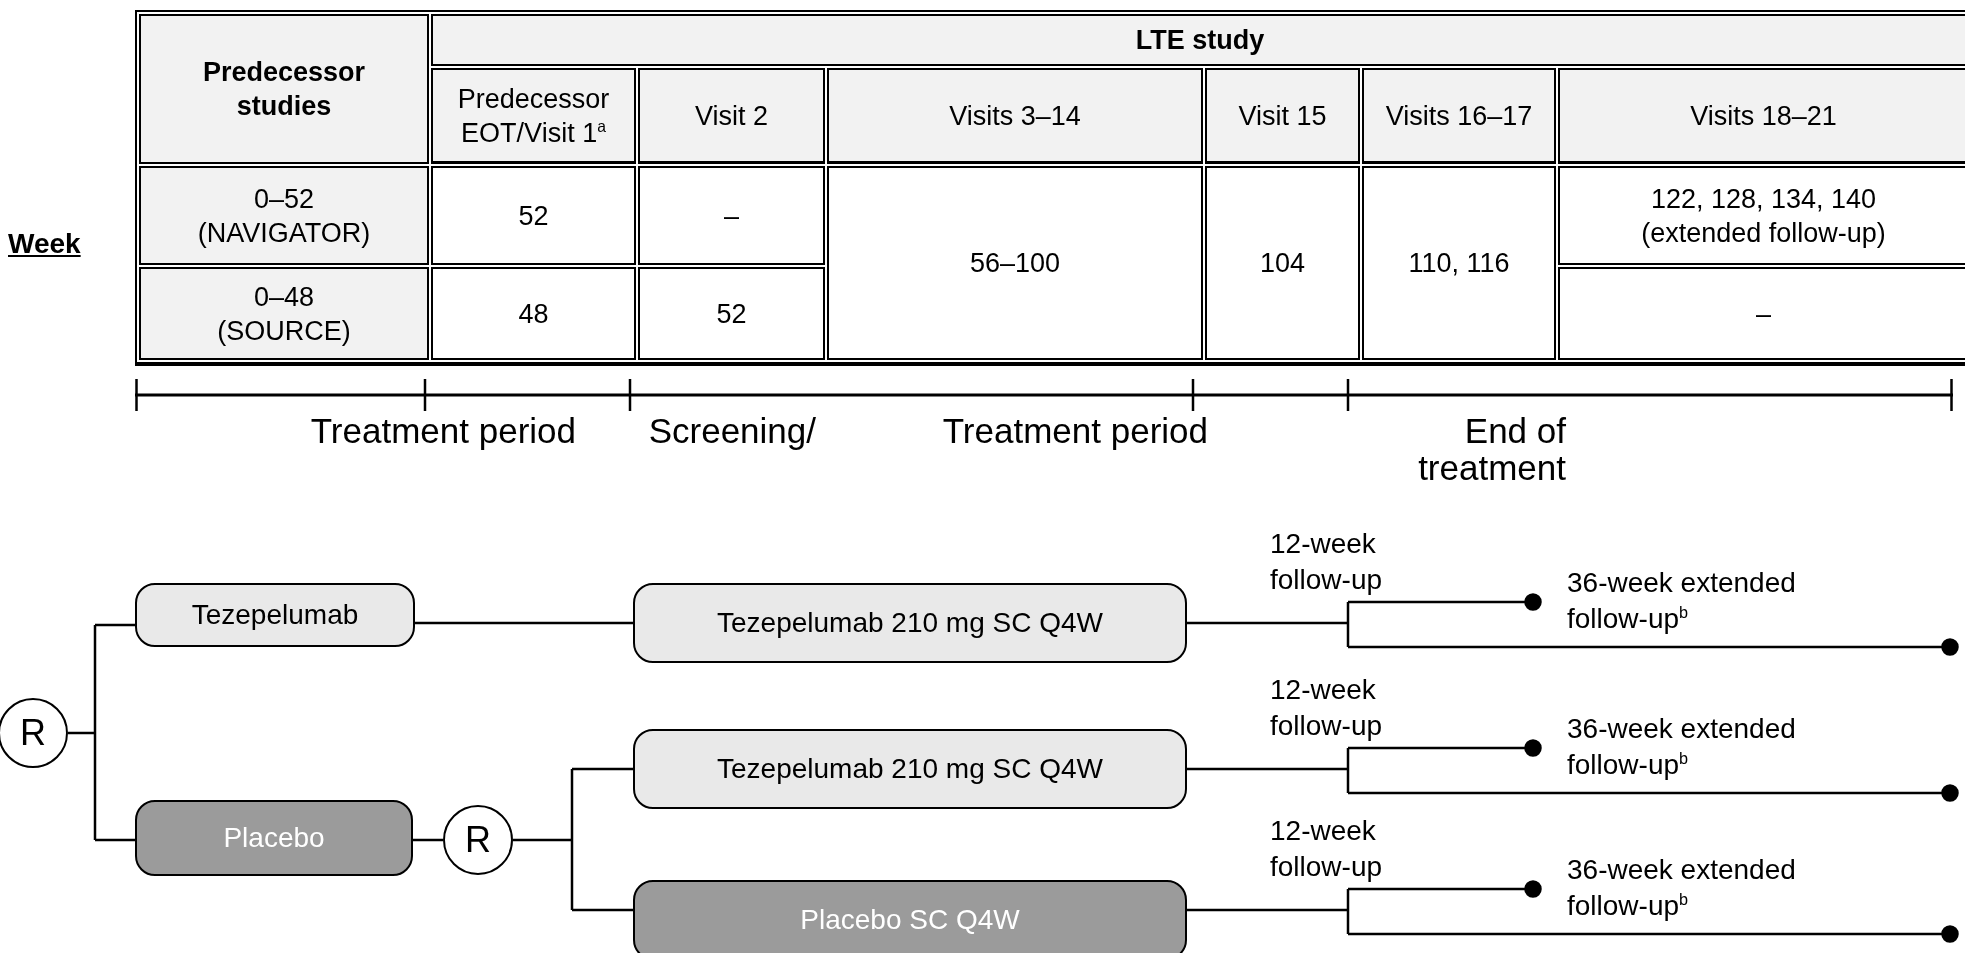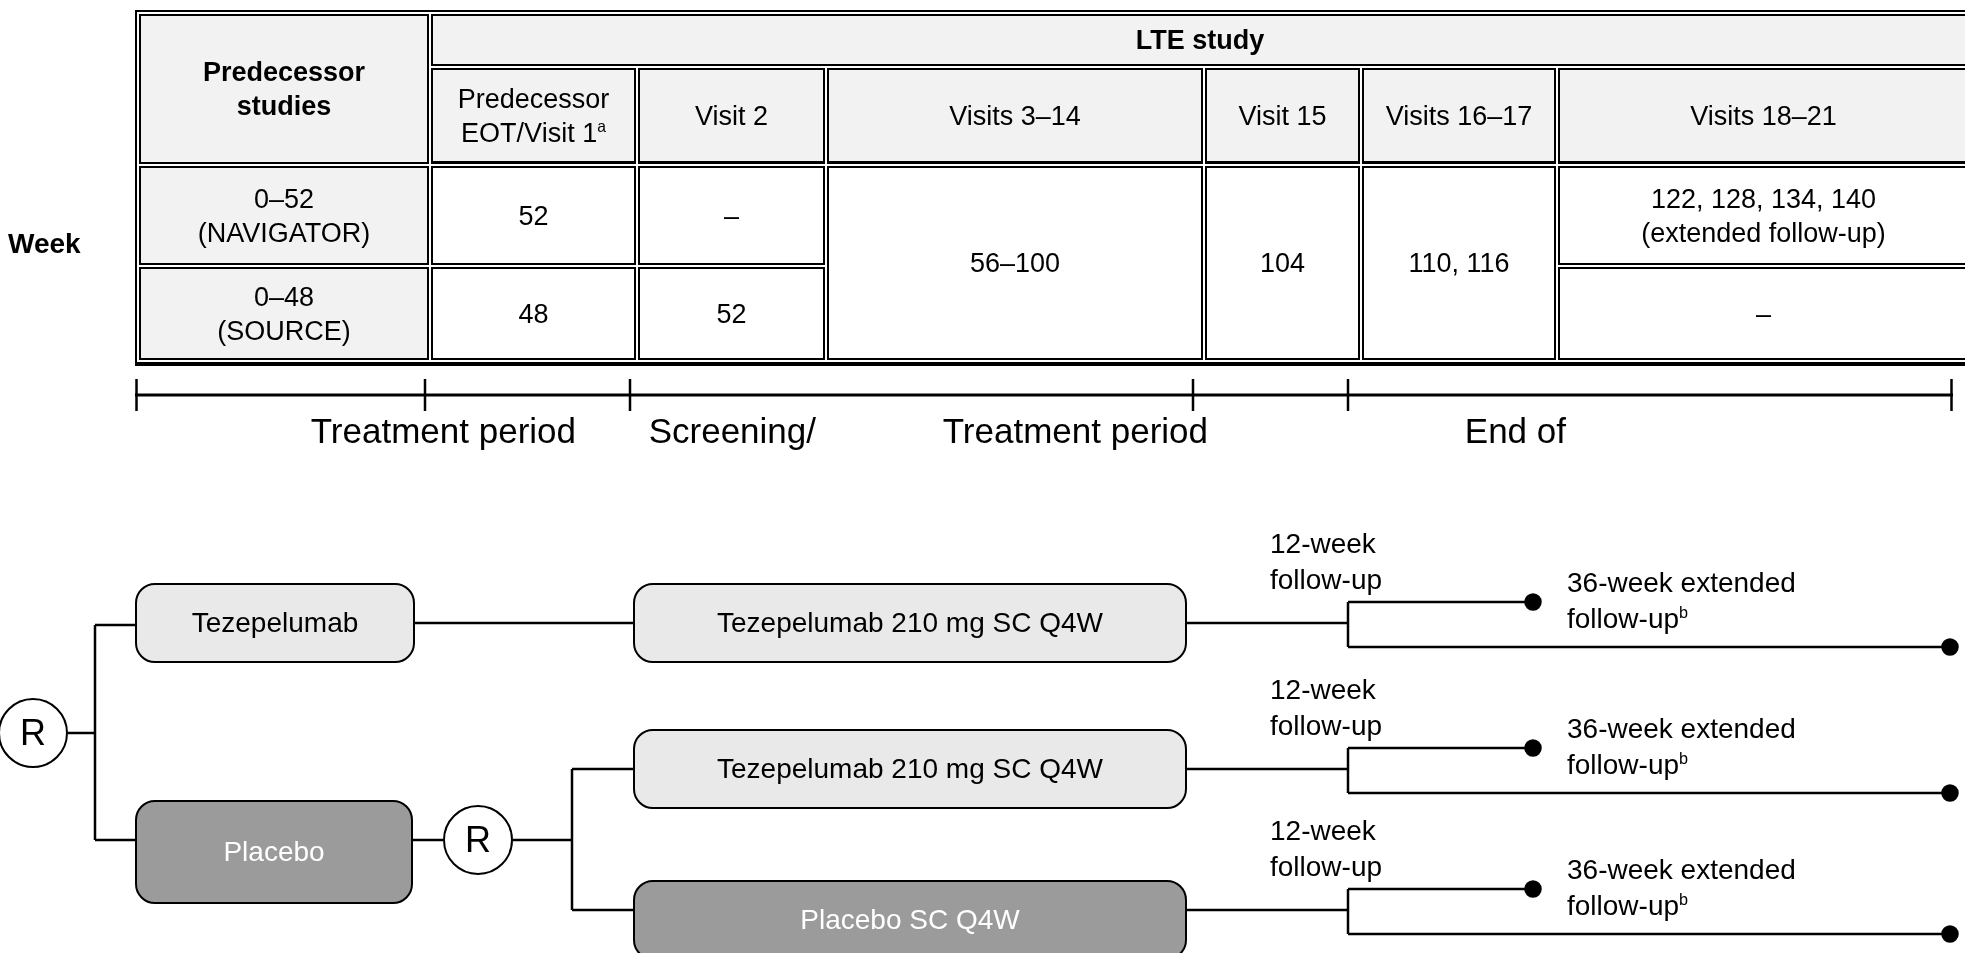--- a/index.html
+++ b/index.html
@@ -10,21 +10,21 @@
 ary               border-collapse:collapse;table-layout:fixed;
                border:2px solid #000;border-bottom:4px solid #000;}
   table.visits td{border:2px solid #000;text-align:center;vertical-align:middle;
                   font-size:27px;line-height:34px;padding:0;}
   td.gray{background:#f2f2f2;}
   td.bold{font-weight:bold;font-size:28px;}
   tr.subhdr td{border-bottom:3px solid #000;}
   sup{font-size:0.58em;vertical-align:super;line-height:0;}
   
   .week{position:absolute;left:8px;top:228px;width:110px;font-size:28px;
-        font-weight:bold;}
+        font-weight:bold;text-decoration:underline;}
   
   .tl-label{position:absolute;top:412px;width:560px;text-align:right;
             font-size:35px;line-height:37px;margin-left:16px;}
   .tl-label span{display:block;}
   
   svg.wires{position:absolute;left:0;top:0;z-index:1;}
   .rnd{position:absolute;width:70px;height:70px;border:2.5px solid #000;
        border-radius:50%;background:#fff;display:flex;align-items:center;
        justify-content:center;font-size:36px;z-index:2;box-sizing:border-box;}
   .fbox{position:absolute;border:2.5px solid #000;border-radius:20px;
@@ -153,25 +153,26 @@
     </div>
   <div class="tl-label" style="left:240px;">
     <span>Screening/</span>
     </div>
   <div class="tl-label" style="left:632px;">
     <span>Treatment period</span>
       <span></span>
     </div>
   <div class="tl-label" style="left:990px;">
     <span>End of</span>
+      <span>treatment</span>
     </div>
 
   <div class="rnd" style="left:-2px;top:698px;">R</div>
-  <div class="fbox light" style="left:135px;top:583px;width:280px;height:80px;">Tezepelumab</div>
-  <div class="fbox dark" style="left:135px;top:800px;width:278px;height:104px;">Placebo</div>
+  <div class="fbox light" style="left:135px;top:583px;width:280px;height:64px;">Tezepelumab</div>
+  <div class="fbox dark" style="left:135px;top:800px;width:278px;height:76px;">Placebo</div>
   <div class="rnd" style="left:443px;top:805px;">R</div>
   <div class="fbox light" style="left:633px;top:583px;width:554px;height:80px;">Tezepelumab 210 mg SC Q4W</div>
   <div class="fbox light" style="left:633px;top:729px;width:554px;height:80px;">Tezepelumab 210 mg SC Q4W</div>
   <div class="fbox dark" style="left:633px;top:870px;width:554px;height:80px;margin-top:10px;">Placebo SC Q4W</div>
 
   <div class="fu-label" style="left:1440px;top:526px;">
     <span>12-week</span>
       <span>follow-up</span>
     </div>
   <div class="fu-label" style="left:1737px;top:565px;">

